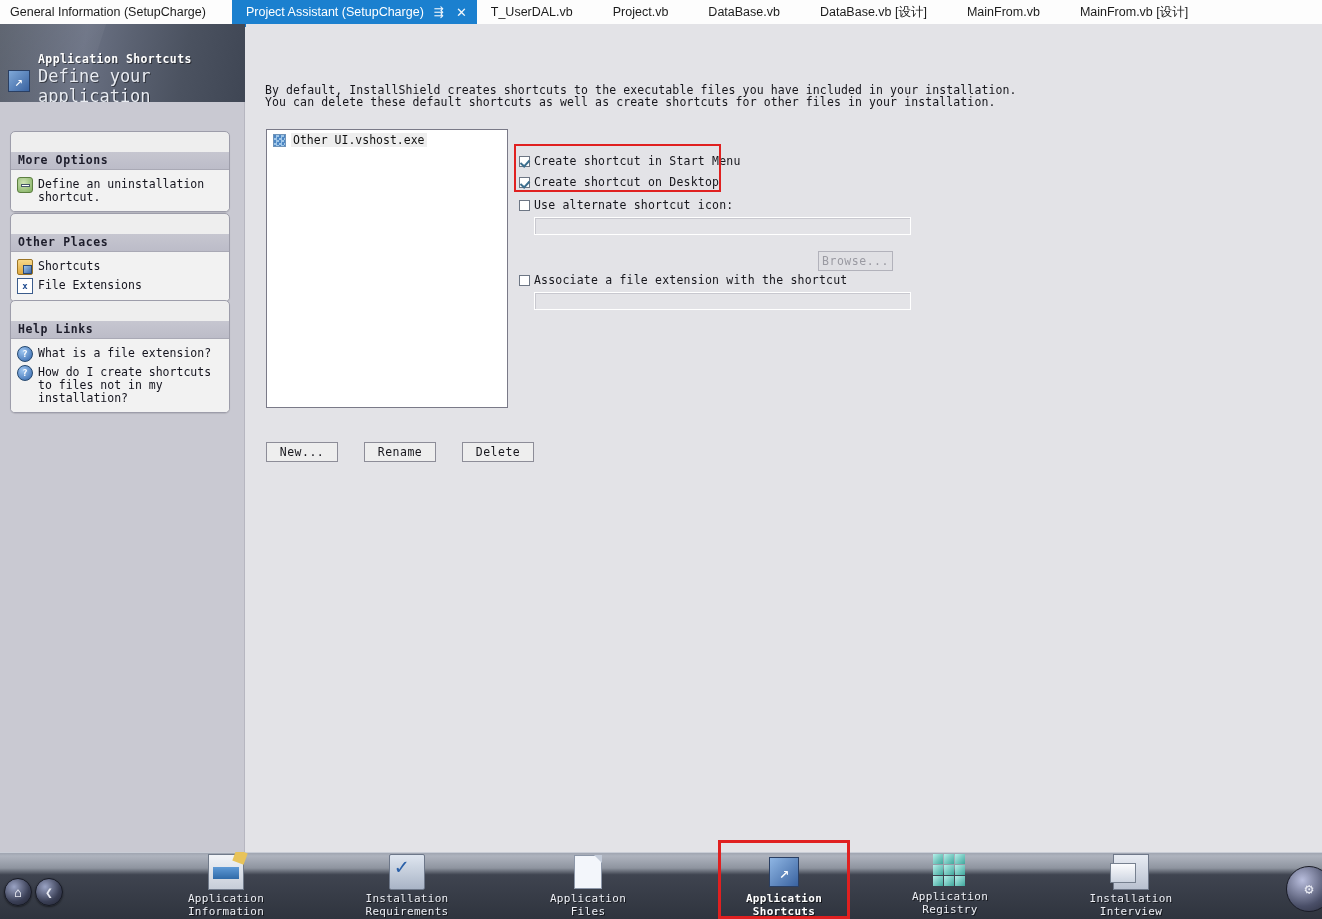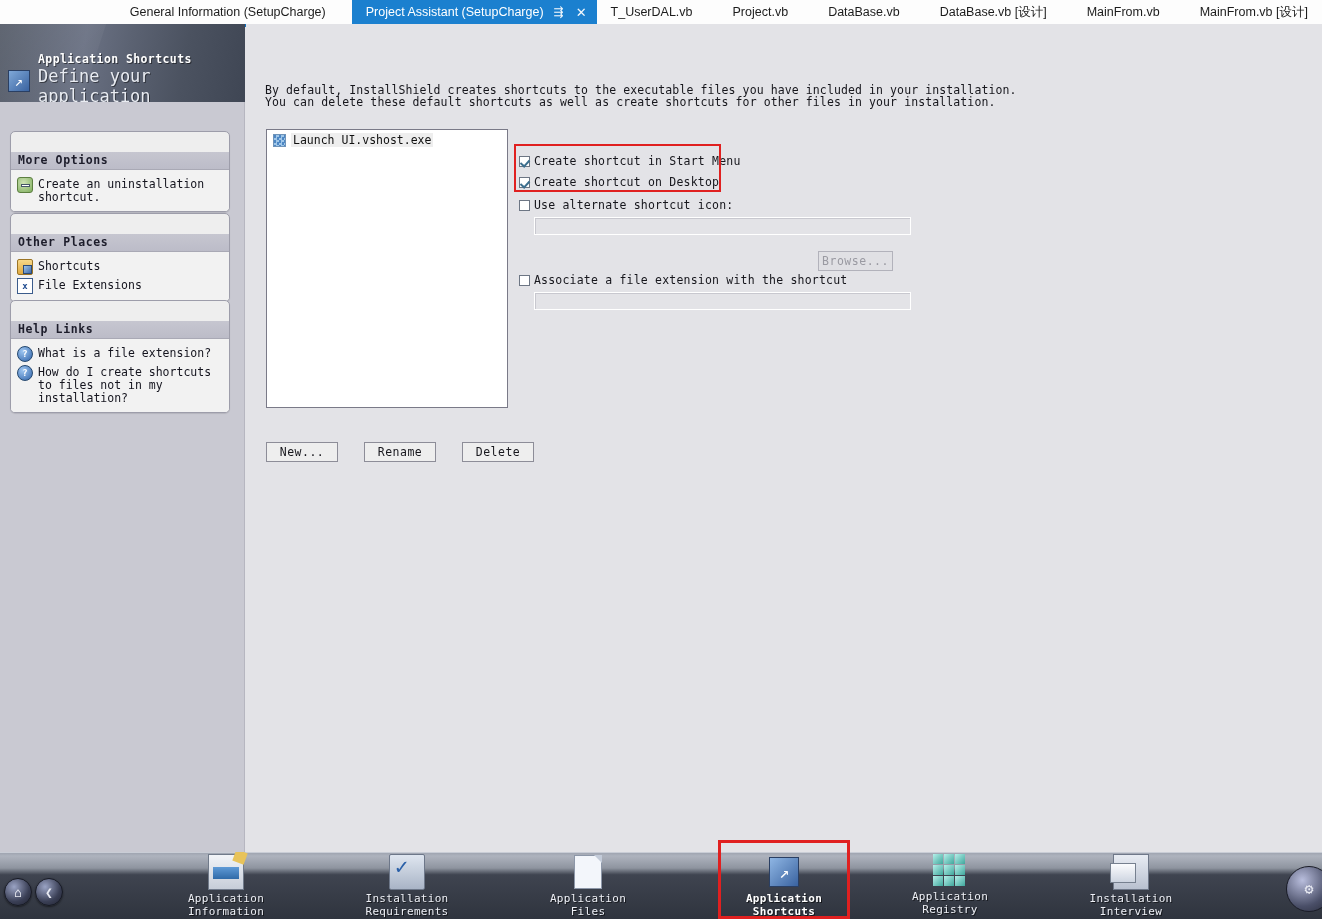--- a/index.html
+++ b/index.html
@@ -10,21 +10,20 @@
     -webkit-font-smoothing:none;
   }
 
   
   #tabstrip{
     position:absolute;left:0;top:0;width:1322px;height:24px;
     background:#fdfdfd;
     border-bottom:3px solid #0e70c0;
     display:flex;align-items:stretch;
     font-family:"Liberation Sans",sans-serif;
-    justify-content:flex-end;
   }
   .tab{
     display:flex;align-items:center;gap:8px;
     padding:0 14px;height:24px;box-sizing:border-box;
     font-size:12.5px;color:#1c1c1c;white-space:nowrap;
     background:#fdfdfd;
   }
   .tab.inactive1{padding-left:10px;padding-right:26px;}
   .tab.active{
     background:#1b80cf;color:#fff;padding-right:8px;
@@ -337,21 +336,21 @@
     <div class="hdr-icon">↗</div>
     <div class="hdr-title">Application Shortcuts</div>
     <div class="hdr-sub">Define your application shortcuts.</div>
   </div>
 
   <div class="panel" style="top:107px;">
     <div class="panel-hd">More Options</div>
     <div class="panel-bd">
       <div class="pitem">
         <span class="ico ico-uninstall"></span>
-        <span class="txt">Create an uninstallation shortcut.</span>
+        <span class="txt">Define an uninstallation shortcut.</span>
       </div>
     </div>
   </div>
 
   <div class="panel" style="top:189px;">
     <div class="panel-hd">Other Places</div>
     <div class="panel-bd">
       <div class="pitem">
         <span class="ico ico-folder"></span>
         <span class="txt">Shortcuts</span>
@@ -380,21 +379,21 @@
 </div>
 
 <div id="main">
 
   <div class="para" id="p2">By default, InstallShield creates shortcuts to the executable files you have included in your installation.
 You can delete these default shortcuts as well as create shortcuts for other files in your installation.</div>
 
   <div id="listbox">
     <div class="row">
       <span class="ico-exe"></span>
-      <span class="lbl">Launch UI.vshost.exe</span>
+      <span class="lbl">Other UI.vshost.exe</span>
     </div>
   </div>
 
   <div class="btnrow">
     <div class="btn">New...</div>
     <div class="btn">Rename</div>
     <div class="btn">Delete</div>
   </div>
 
   <div class="cbrow" id="cb1">

